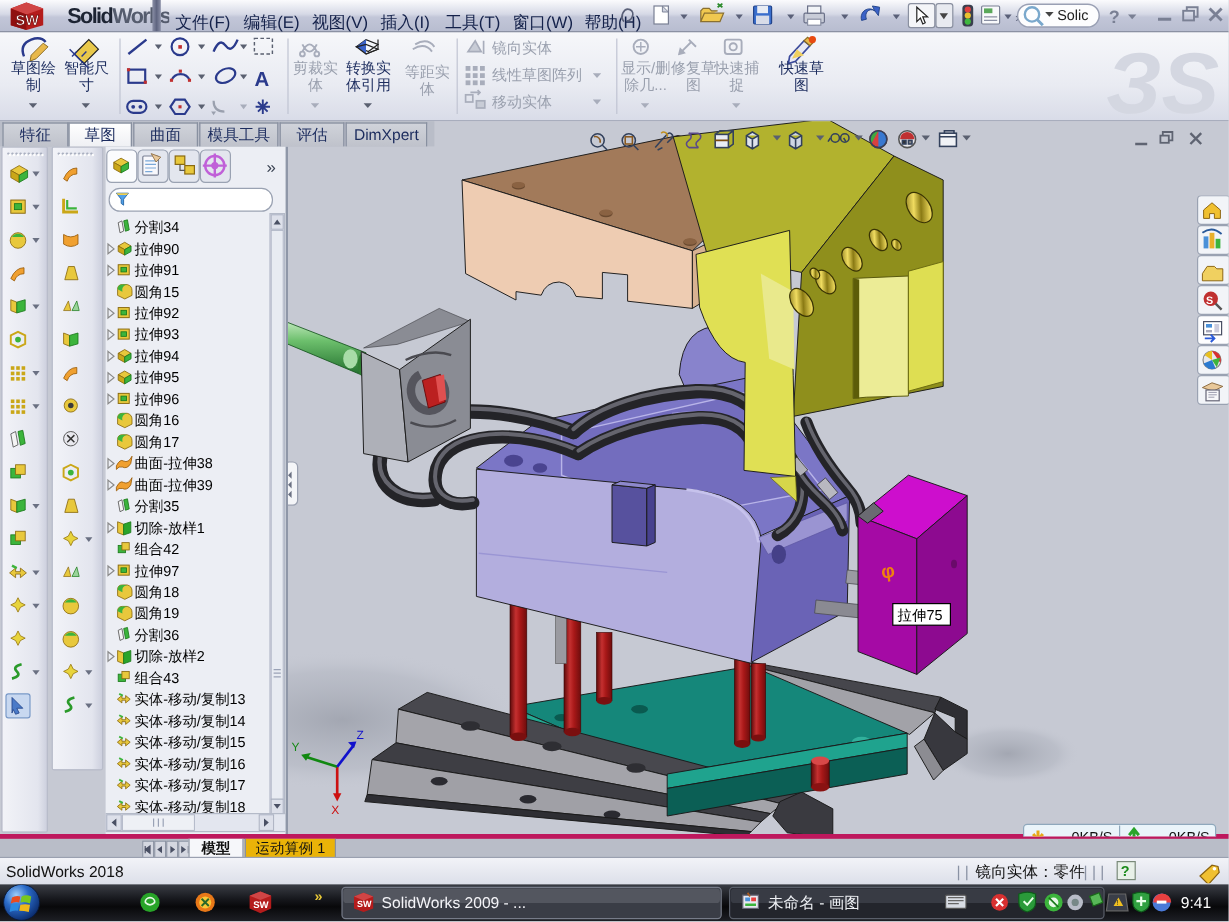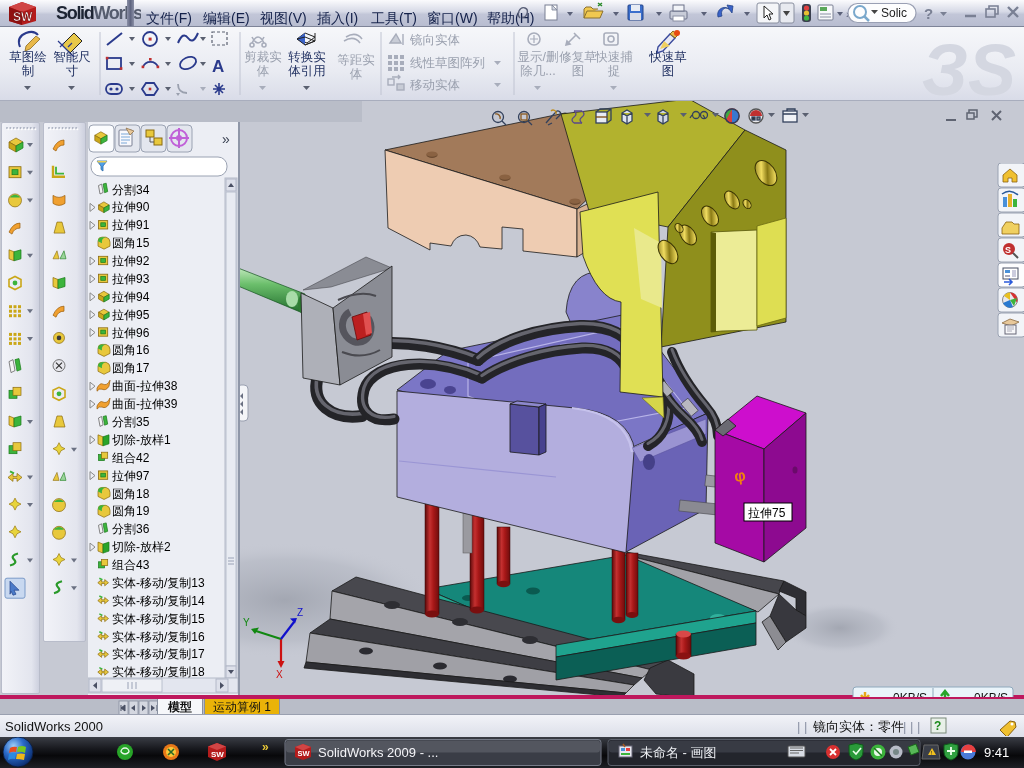--- a/index.html
+++ b/index.html
@@ -243,20 +243,28 @@
             <circle cx="677" cy="6" r="3" fill="#e84a10"></circle>
             <path d="M660,22 l4,-8 6,5 z" fill="#f0d060"></path>
           </g>
     <text x="668" y="34" text-anchor="middle" fill="#1c2c5e">快速草</text>
     <text x="668" y="48" text-anchor="middle" fill="#1c2c5e">图</text>
     </g>
   </svg>
 </div>
 
 <div id="tabrowbg" class="abs"></div>
+<div id="tabrow" class="abs">
+  <div class="ctab" style="left:2px;width:55px">特征</div>
+  <div class="ctab" style="left:111px;width:54px">曲面</div>
+  <div class="ctab" style="left:166px;width:66px">模具工具</div>
+  <div class="ctab" style="left:233px;width:54px">评估</div>
+  <div class="ctab" style="left:288px;width:68px">DimXpert</div>
+  <div class="ctab act" style="left:57px;width:53px">草图</div>
+</div>
 
 <div id="vp" class="abs"></div>
 <svg id="model" class="abs" style="left:240px;top:101px" width="784" height="596" viewBox="0 0 784 596">
       <defs>
 <radialGradient id="shad1" cx="50%" cy="50%" r="50%">
           <stop offset="0%" stop-color="#9fa3ae" stop-opacity="0.9"></stop>
           <stop offset="70%" stop-color="#b0b4bf" stop-opacity="0.5"></stop>
           <stop offset="100%" stop-color="#c6c9d3" stop-opacity="0"></stop>
         </radialGradient>
 <linearGradient id="pin" x1="0" y1="0" x2="1" y2="0">
@@ -791,21 +799,21 @@
       <path d="M142,6 l4,3 -4,3 z" fill="#4a5064"></path>
       <path d="M151,9 l4,-3 v6 z" fill="#4a5064" transform="scale(-1,1) translate(-306,0)"></path>
       <path d="M157,6 v6" stroke="#4a5064" stroke-width="1"></path>
     </g>
   </svg>
   <div class="btab" style="left:157px;width:46px;background:#f6f7fa;font-weight:bold">模型</div>
   <div class="btab" style="left:204px;width:76px">运动算例 1</div>
 </div>
 
 <div id="sbar" class="abs">
-      <span style="position:absolute;left:5px;top:4px">SolidWorks 2000</span>
+      <span style="position:absolute;left:5px;top:4px">SolidWorks 2018</span>
   <span style="position:absolute;left:797px;top:4px;color:#8a92a4">| |</span>
   <span style="position:absolute;left:813px;top:3px">镜向实体：零件</span>
   <span style="position:absolute;left:903px;top:4px;color:#8a92a4">| | |</span>
   <svg style="position:absolute;left:930px;top:2px" width="18" height="18">
         <rect x="1" y="1" width="15" height="15" fill="#e8f0e8" stroke="#7a8a7a"></rect>
         <text x="4" y="13" font-size="12" font-weight="bold" fill="#1a8a1a">?</text>
       </svg>
   <svg style="position:absolute;left:996px;top:1px" width="22" height="20">
         <path d="M4,14 l10,-9 5,1 1,5 -9,10 z" fill="#f0c030" stroke="#8a6210"></path>
         <circle cx="16" cy="8" r="1.5" fill="#fff"></circle>

